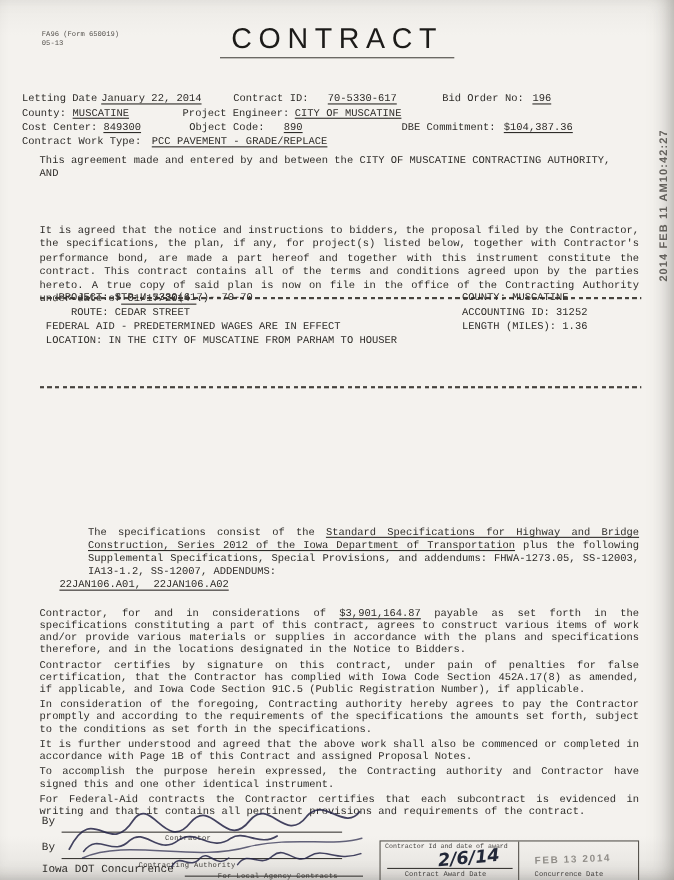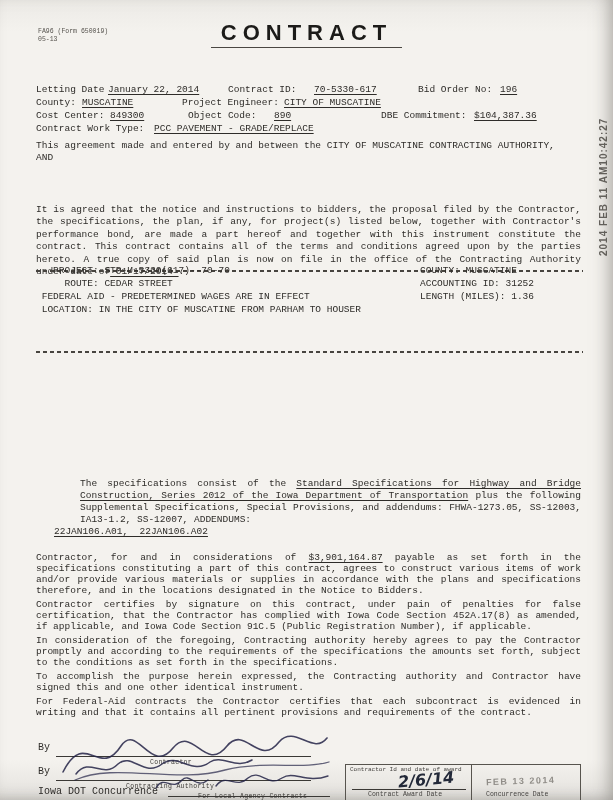--- a/index.html
+++ b/index.html
@@ -7,31 +7,31 @@
     position:relative; width:613px; height:800px; margin:0 auto;
     background:linear-gradient(180deg,#eceae6 0%,#f4f2ee 4%,#f4f2ee 95%,#e3e1dd 100%);
     box-shadow:inset -14px 0 18px -10px rgba(120,117,112,.55), inset 0 -10px 14px -8px rgba(120,117,112,.35);
     font-family:"Liberation Mono","DejaVu Sans Mono",monospace;
     color:#2e2c29; font-size:9.5px; overflow:hidden;
   }
   .abs { position:absolute; }
   .title-wrap { position:absolute; top:20px; left:0; right:0; text-align:center; }
   .title-wrap span {
     display:inline-block; font-family:"Liberation Sans","DejaVu Sans",sans-serif;
-    font-weight:700; font-size:22px; letter-spacing:6px; color:#1c1b19;
+    font-weight:400; font-size:26px; letter-spacing:6px; color:#1c1b19;
     border-bottom:1.5px solid #4a4742; padding:0 10px 1px;
   }
   .form-id { position:absolute; top:28px; left:38px; font-size:6.5px; line-height:8px; color:#55524d; }
   .vstamp {
     position:absolute; right:4px; top:86px; height:170px;
     writing-mode:vertical-rl; transform:rotate(180deg);
     font-family:"Liberation Sans",sans-serif; font-weight:600;
     font-size:10px; letter-spacing:1px; color:#63605b;
   }
-  .hline { position:absolute; left:36px; right:30px; height:13px; }
+  .hline { position:absolute; left:20px; right:30px; height:13px; }
   .hline span { position:absolute; white-space:pre; }
   .u { text-decoration:underline; text-underline-offset:2px; }
   .para { position:absolute; left:36px; width:545px; }
   .para p { margin:0; text-align:justify; }
   .p1 div { line-height:12.4px; }
   .p2 p { line-height:12.4px; }
   .dash {
     position:absolute; left:36px; right:30px; height:1.5px;
     background:repeating-linear-gradient(90deg,#47443f 0 4px,transparent 4px 7px);
   }
@@ -128,20 +128,21 @@
     </p>
     <div class="addendums u">22JAN106.A01,  22JAN106.A02</div>
   </div>
 
   <div class="para clauses" style="top:552px">
     <p>
       <span>Contractor, for and in considerations of </span><span class="u">$3,901,164.87</span><span> payable as set forth in the specifications constituting a part of this contract, agrees to construct various items of work and/or provide various materials or supplies in accordance with the plans and specifications therefore, and in the locations designated in the Notice to Bidders.</span>
     </p>
     <p>Contractor certifies by signature on this contract, under pain of penalties for false certification, that the Contractor has complied with Iowa Code Section 452A.17(8) as amended, if applicable,  and Iowa Code Section 91C.5 (Public Registration Number), if applicable.</p>
     <p>In consideration of the foregoing, Contracting authority hereby agrees to pay the Contractor promptly and according to the requirements of the specifications the amounts set forth, subject to the conditions as set forth in the specifications.</p>
+    <p>It is further understood and agreed that the above work shall also be commenced or completed in accordance with Page 1B of this Contract and assigned Proposal Notes.</p>
     <p>To accomplish the purpose herein expressed, the Contracting authority and Contractor have signed this and one other identical instrument.</p>
     <p>For Federal-Aid contracts the Contractor certifies that each subcontract is evidenced in writing and that it contains all pertinent provisions and requirements of the contract.</p>
   </div>
 
   <div class="by" style="left:38px; top:742px">By</div>
   <div class="sig-line" style="left:56px; top:756px; width:255px"></div>
   <div class="role" style="left:150px; top:759px">Contractor</div>
 
   <div class="by" style="left:38px; top:766px">By</div>
   <div class="sig-line" style="left:56px; top:780px; width:255px"></div>

